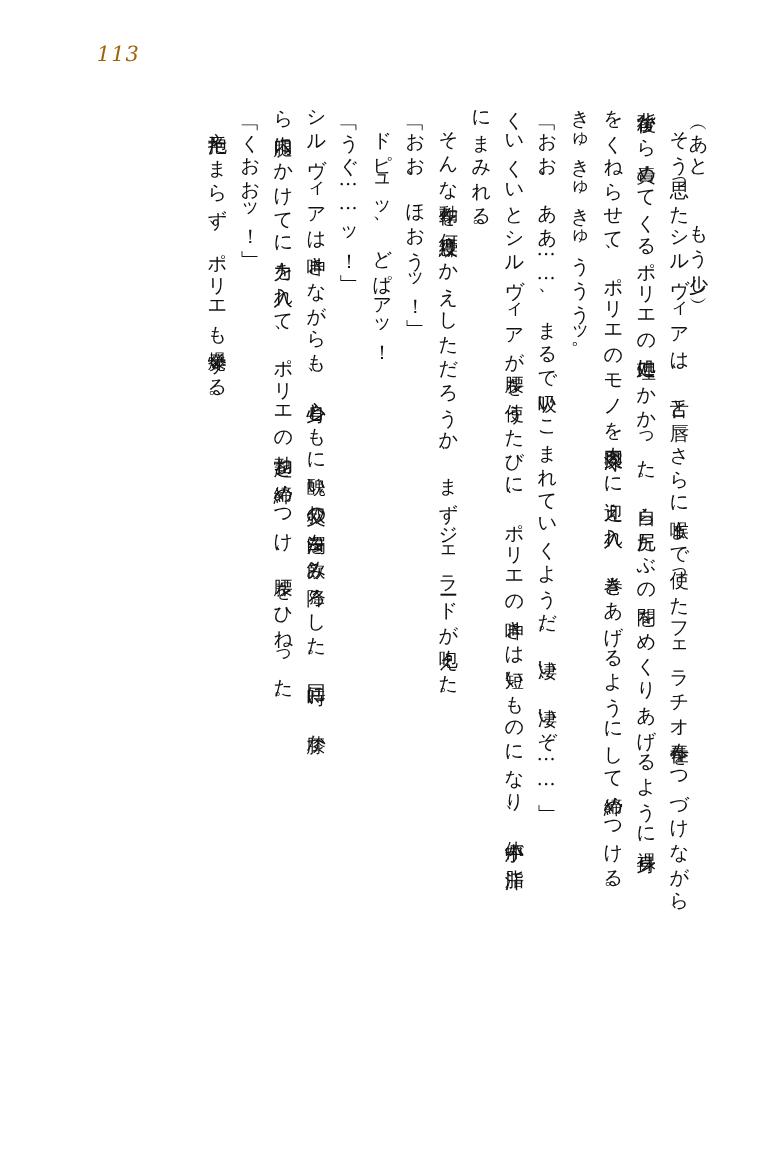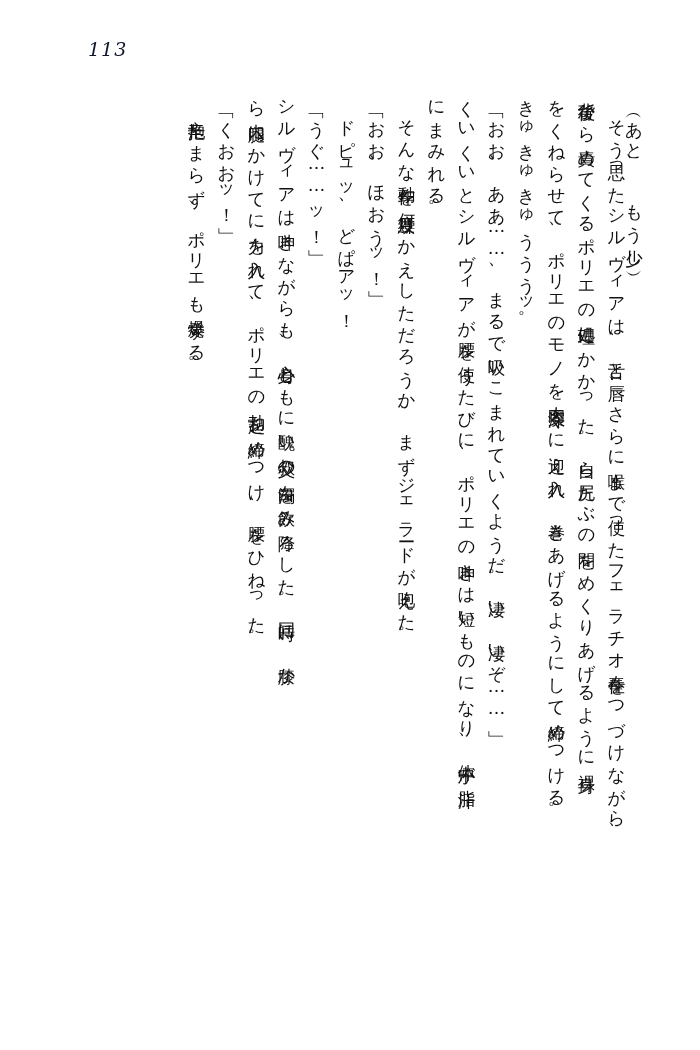--- a/index.html
+++ b/index.html
@@ -25,21 +25,21 @@
 
   
   #page-number {
     position: absolute;
     top: 38px;
     left: 88px;
     font-size: 19px;
     font-style: italic;
     font-family: "DejaVu Serif", "Liberation Serif", serif;
     letter-spacing: 1px;
-    color: #0f172a;
+    color: #a16207;
   }
 
   
   #text-block {
     position: absolute;
     top: 88px;
     right: 58px;
     height: 880px;
     width: 560px;
     display: flex;

